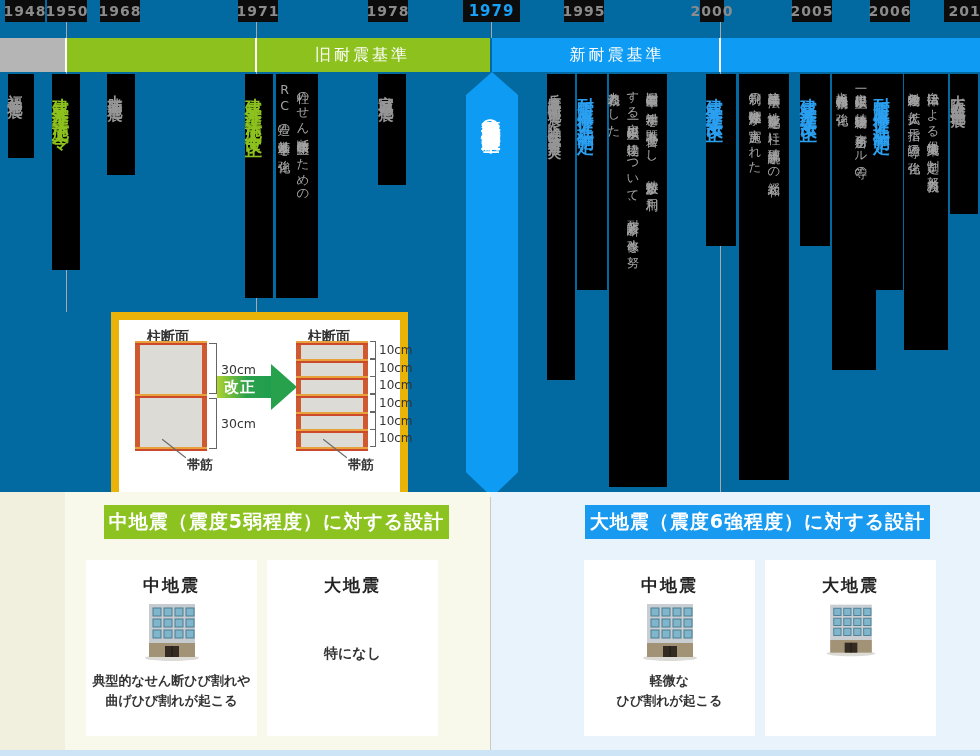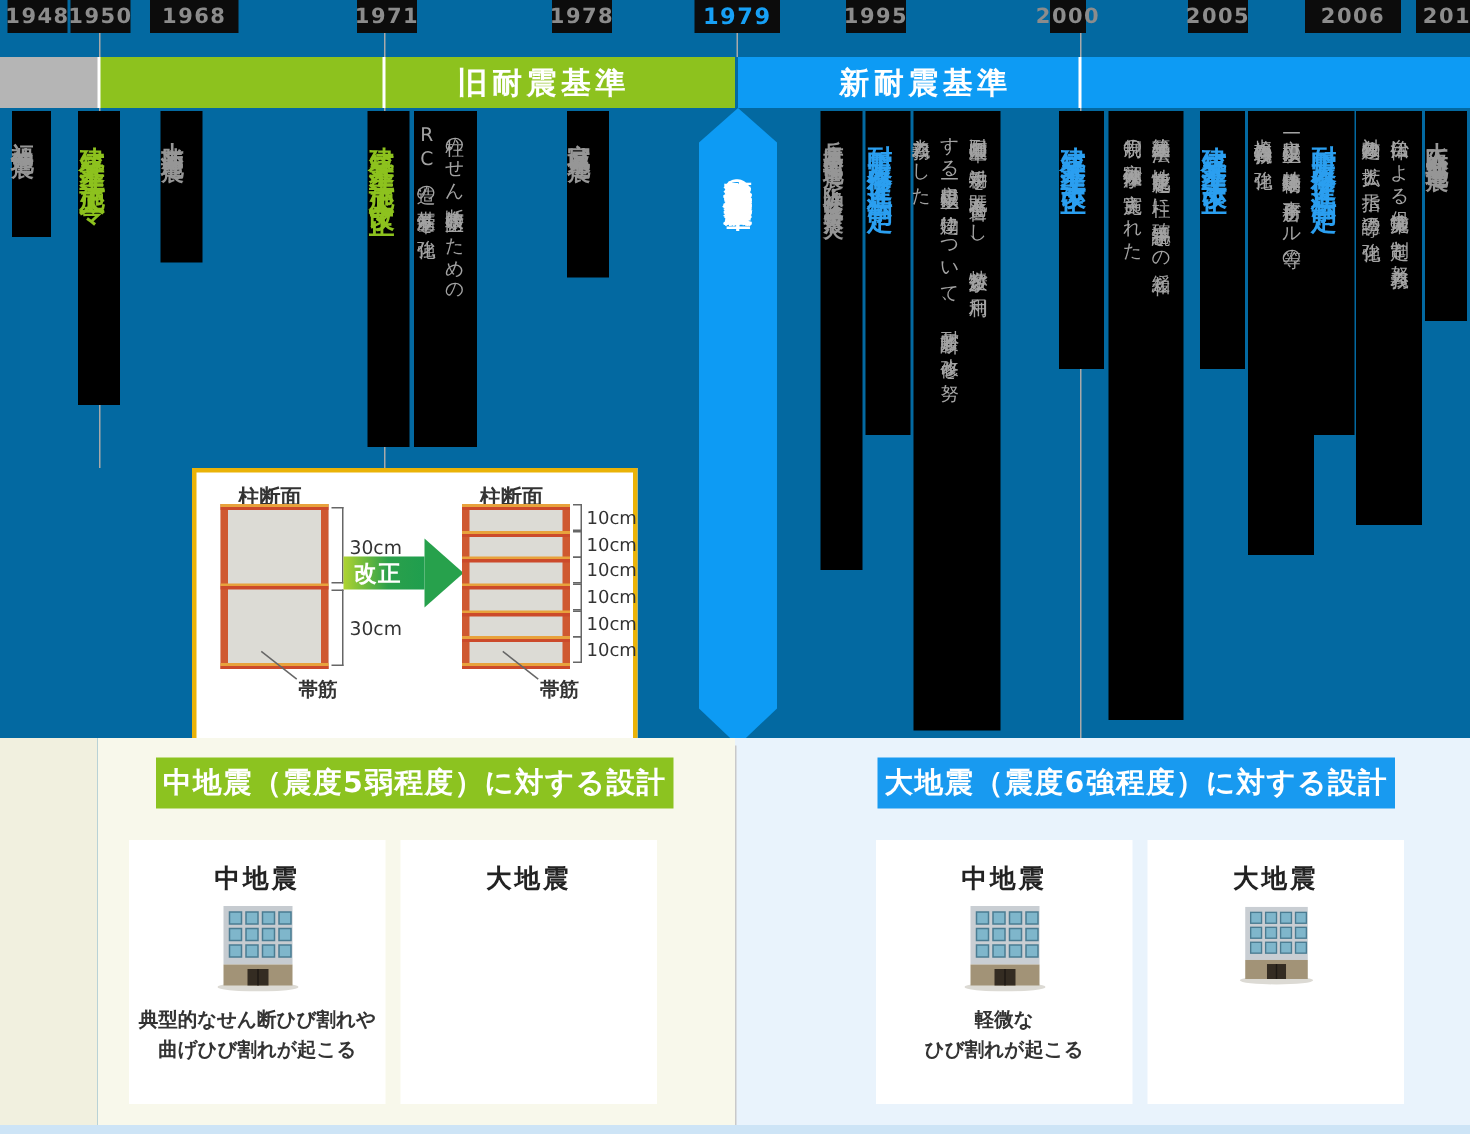--- a/index.html
+++ b/index.html
@@ -3,38 +3,38 @@
 <meta charset="utf-8">
 <style>
   html,body{margin:0;padding:0;background:#fff;}
   #stage{position:relative;width:980px;height:756px;overflow:hidden;background:#0369a1;
          font-family:"DejaVu Sans","Liberation Sans",sans-serif;}
   .yearbox{position:absolute;top:0;height:22px;background:#0c0c0c;color:#8c8c8c;
            font-size:14px;font-weight:bold;display:flex;align-items:center;justify-content:center;letter-spacing:1px;}
   .yearbox.hl{color:#17a0f5;font-size:15px;}
   .tick{position:absolute;width:1px;background:#a9a9a9;}
   .bar{position:absolute;top:38px;height:34px;}
-  .barlabel{position:absolute;top:38px;height:34px;color:#fff;font-size:20px;font-weight:bold;
+  .barlabel{position:absolute;top:38px;height:34px;color:#fff;font-size:16px;font-weight:normal;
             letter-spacing:3px;display:flex;align-items:center;justify-content:center;}
   .whitetick{position:absolute;top:38px;height:34px;width:2px;background:#fff;}
   .vcol{position:absolute;background:#000;writing-mode:vertical-rl;text-orientation:mixed;
         box-sizing:border-box;white-space:pre-line;}
   .vquake{color:#969696;font-weight:bold;font-size:15px;letter-spacing:3px;padding:9px 6px;}
   .vgreen{color:#8dc21e;font-weight:bold;font-size:17px;letter-spacing:5px;padding:10px 5px;}
   .vblue{color:#2b9ff0;font-weight:bold;font-size:17px;letter-spacing:5px;padding:10px 6px;}
   .vdesc{color:#a3a3a3;font-size:12.5px;letter-spacing:1px;line-height:19px;padding:8px 5px;}
   .vsub{color:#969696;font-weight:bold;font-size:13.5px;letter-spacing:3px;padding:9px 6px;}
   .upright{text-orientation:upright;}
   #arrow1981{position:absolute;left:466px;top:72px;width:52px;height:425px;background:#0d9bf4;
              clip-path:polygon(50% 0,100% 5.4%,100% 94.2%,50% 100%,0 94.2%,0 5.4%);
              display:flex;justify-content:center;}
   #arrow1981 span{writing-mode:vertical-rl;text-orientation:mixed;color:#fff;font-weight:bold;
                   font-size:19px;letter-spacing:1px;margin-top:32px;}
-  #diagram{position:absolute;left:128px;top:312px;width:297px;height:198px;background:#fff;
-           border:3px solid #eab308;box-sizing:border-box;}
+  #diagram{position:absolute;left:111px;top:312px;width:297px;height:198px;background:#fff;
+           border:8px solid #eab308;box-sizing:border-box;}
   .dlabel{position:absolute;font-size:14px;font-weight:bold;color:#333;}
   .pillar{position:absolute;top:21px;width:72px;height:110px;background:#dcdbd5;box-sizing:border-box;
           border-left:5px solid #cf5931;border-right:5px solid #cf5931;}
   .hoop{position:absolute;left:-5px;right:-5px;height:4px;
         background:linear-gradient(#e8a23c 45%,#cc4a2b 45%);}
   .bracket{position:absolute;border:1px solid #666;border-left:none;box-sizing:border-box;}
   .dim{position:absolute;font-size:12.5px;color:#333;}
   .note{position:absolute;font-size:13px;font-weight:bold;color:#333;text-align:center;}
   .pointer{position:absolute;width:30px;height:1px;background:#666;transform:rotate(38deg);}
   #kaisei{position:absolute;left:98px;top:44px;width:80px;height:46px;}
@@ -53,28 +53,28 @@
   .bicon{margin-top:6px;}
   .vline{position:absolute;width:1px;background:#c9c9c9;}
 </style>
 </head>
 <body>
 
 <div id="stage">
 
   <div class="yearbox" style="left:5px;width:40px">1948</div>
   <div class="yearbox" style="left:47px;width:40px">1950</div>
-  <div class="yearbox" style="left:100px;width:59px">1968</div>
+  <div class="yearbox" style="left:100px;width:40px">1968</div>
   <div class="yearbox" style="left:238px;width:40px">1971</div>
   <div class="yearbox" style="left:368px;width:40px">1978</div>
   <div class="yearbox hl" style="left:463px;width:57px">1979</div>
   <div class="yearbox" style="left:564px;width:40px">1995</div>
   <div class="yearbox" style="left:700px;width:24px">2000</div>
   <div class="yearbox" style="left:792px;width:40px">2005</div>
-  <div class="yearbox" style="left:870px;width:64px">2006</div>
+  <div class="yearbox" style="left:870px;width:40px">2006</div>
   <div class="yearbox" style="left:944px;width:52px">2018</div>
 
   <div class="tick" style="left:66px;top:22px;height:16px"></div>
   <div class="tick" style="left:256px;top:22px;height:16px"></div>
   <div class="tick" style="left:491px;top:22px;height:16px"></div>
   <div class="tick" style="left:720px;top:22px;height:16px"></div>
   <div class="tick" style="left:66px;top:72px;height:240px;z-index:0"></div>
   <div class="tick" style="left:256px;top:72px;height:240px;z-index:0"></div>
   <div class="tick" style="left:720px;top:72px;height:420px;z-index:0"></div>
 
@@ -196,20 +196,21 @@
         <rect x="25" y="43" width="14" height="11" fill="#342c22"></rect>
         <line x1="32" y1="43" x2="32" y2="54" stroke="#1e1914" stroke-width="1"></line>
       </svg>
     </div>
     <div class="caption">典型的なせん断ひび割れや
 曲げひび割れが起こる</div>
   </div>
 
   <div class="card" style="left:267px">
     <div class="cardtitle">大地震</div>
+    <div class="caption solo">特になし</div>
   </div>
 
   <div class="card" style="left:584px">
     <div class="cardtitle">中地震</div>
     <div class="bicon">
       <svg width="64" height="58" viewBox="0 0 64 58">
         <ellipse cx="32" cy="55" rx="27" ry="3" fill="#dcdad4"></ellipse>
         <rect x="9" y="1" width="46" height="39" fill="#c9ced3"></rect>
         <g fill="#7fb6cb" stroke="#4a7c92" stroke-width="1">
           <rect x="13" y="5" width="8" height="8"></rect>

